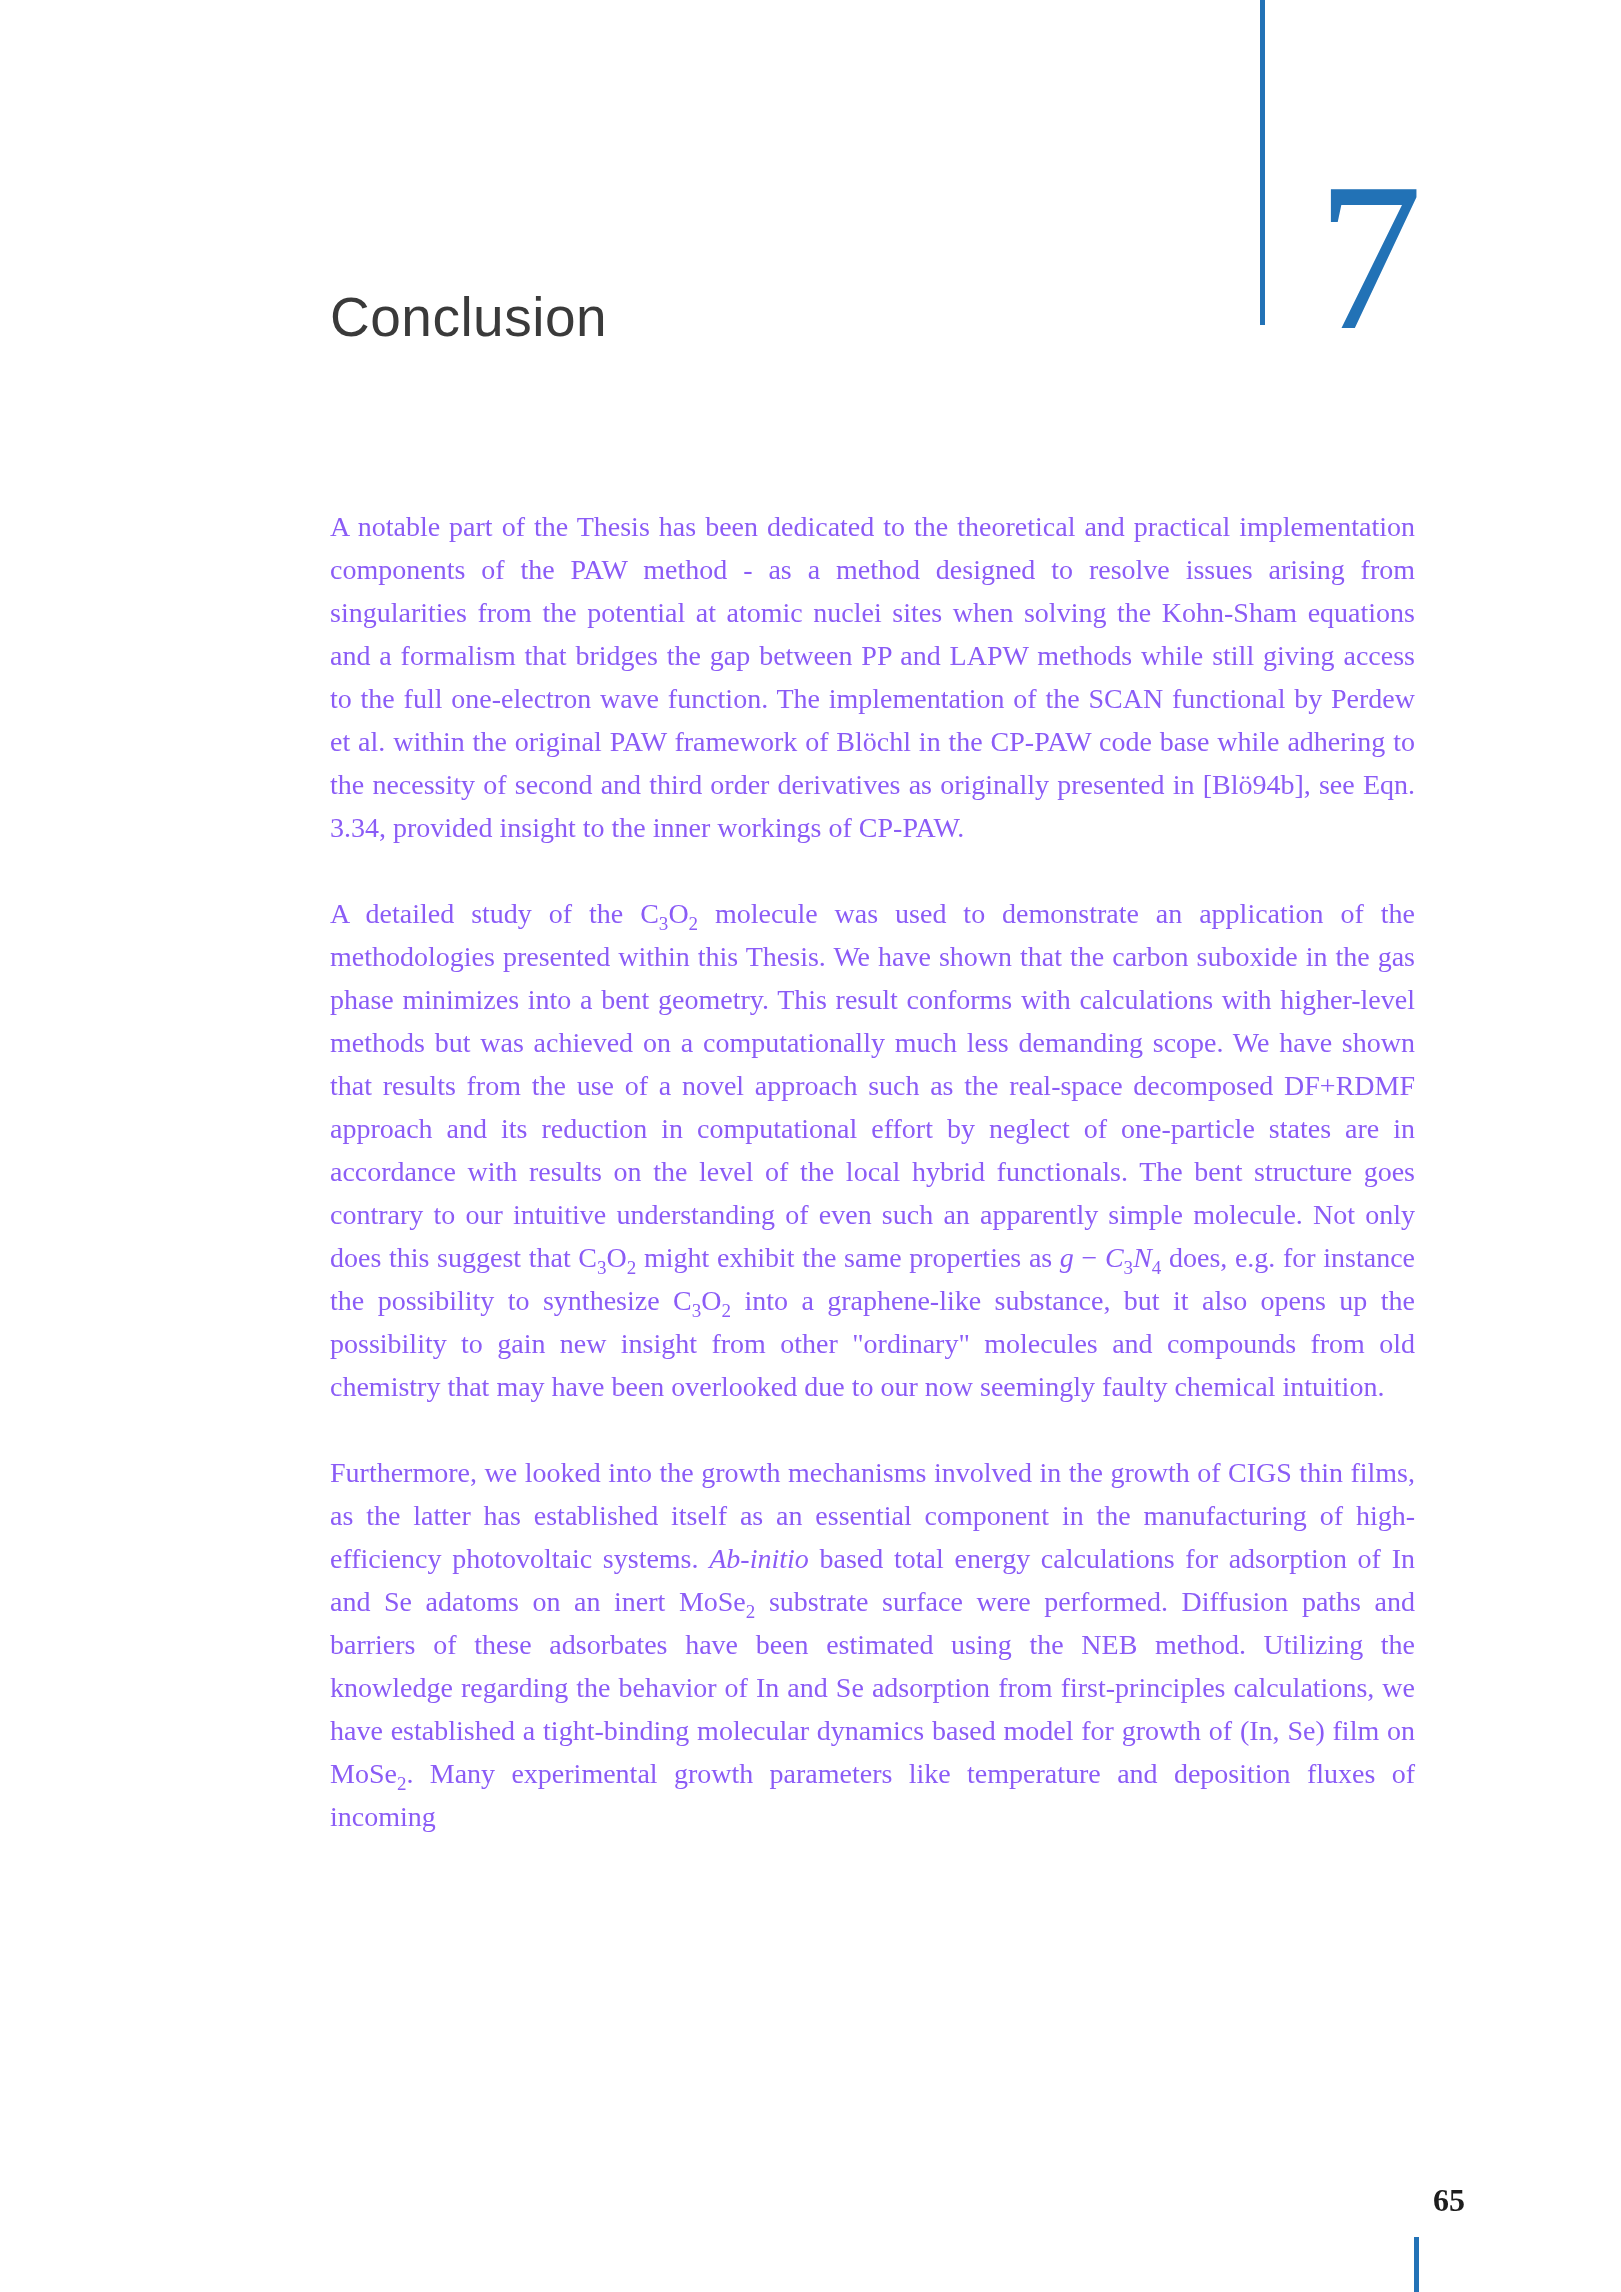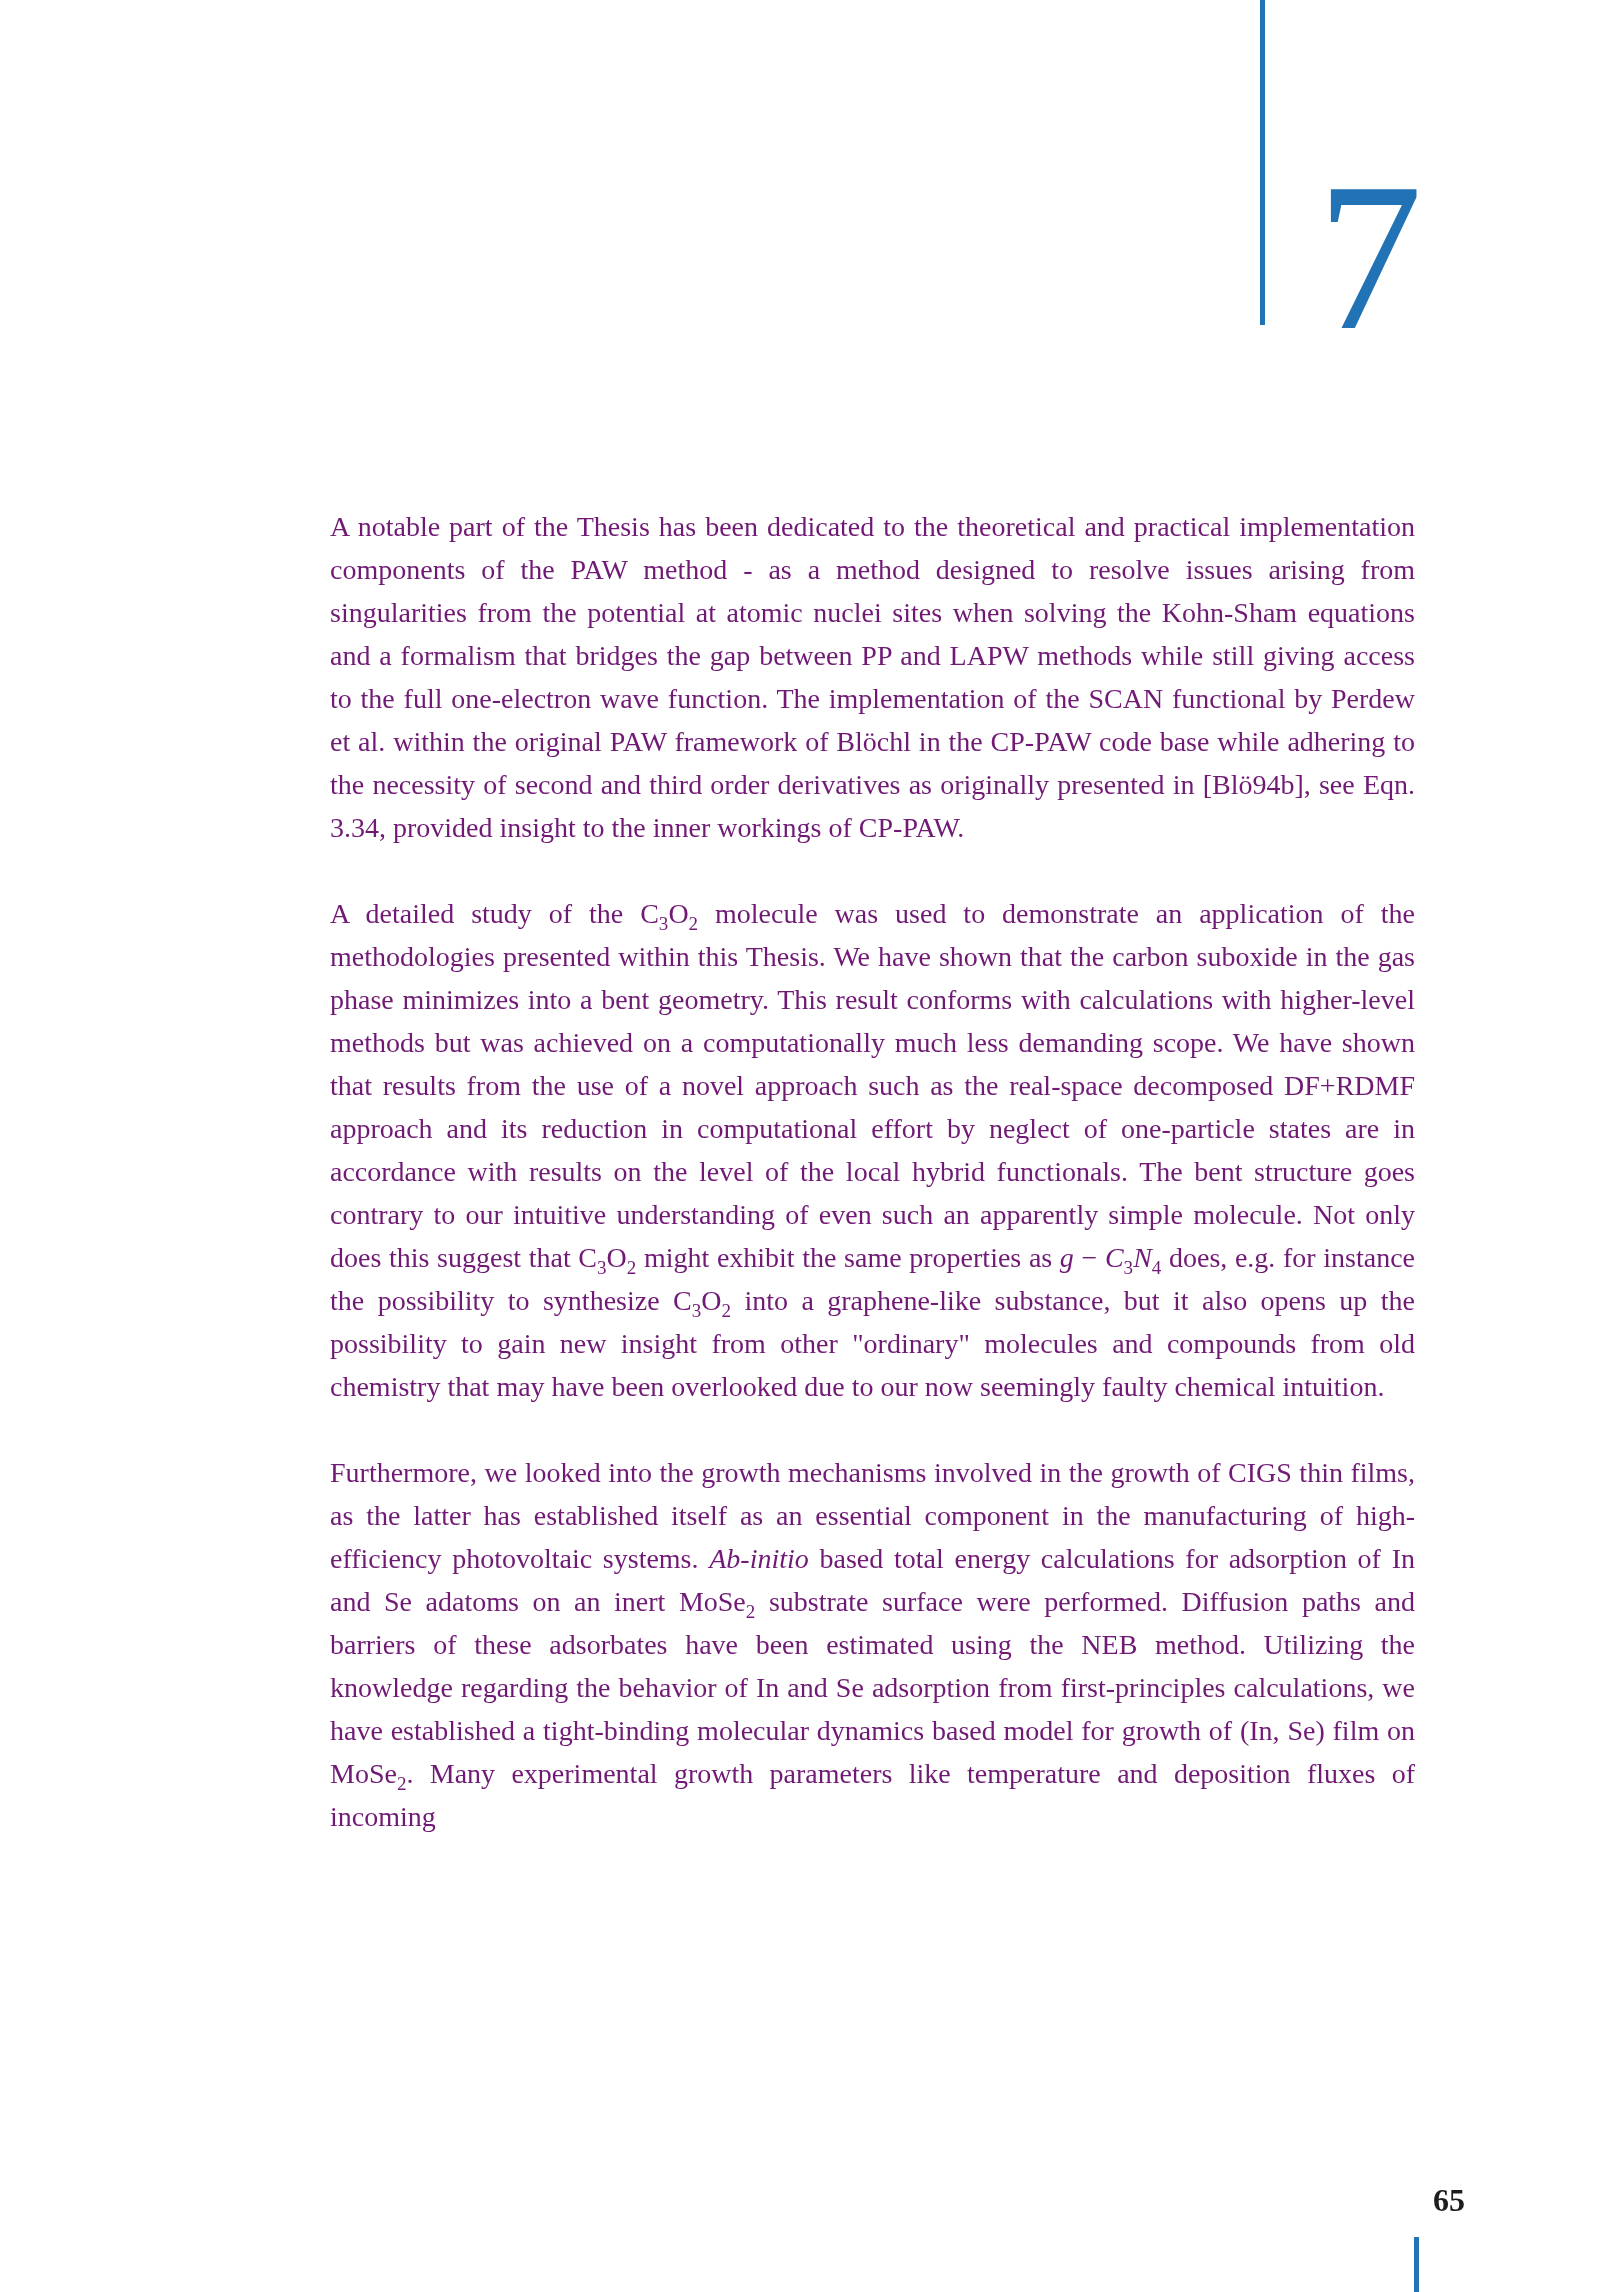--- a/index.html
+++ b/index.html
@@ -43,21 +43,21 @@
     letter-spacing: 0.5px;
   }
   .body-text {
     position: absolute;
     left: 330px;
     top: 505px;
     width: 1085px;
     font-size: 28px;
     line-height: 43px;
     text-align: justify;
-    color: #701a75;
+    color: #8b5cf6;
   }
   .body-text p {
     margin: 0 0 43px 0;
   }
   .body-text sub {
     font-size: 0.68em;
     line-height: 0;
   }
   .body-text i {
     font-style: italic;
@@ -82,20 +82,21 @@
 </style>
 </head>
 <body>
 
 <div class="page">
 
   <div class="chapter-rule"></div>
 
   <div class="chapter-number">7</div>
 
+  <h1 class="chapter-title">Conclusion</h1>
 
   <div class="body-text">
       <p><span>A notable part of the Thesis has been dedicated to the theoretical and practical implementation components of the PAW method - as a method designed to resolve issues arising from singularities from the potential at atomic nuclei sites when solving the Kohn-Sham equations and a formalism that bridges the gap between PP and LAPW methods while still giving access to the full one-electron wave function. The implementation of the SCAN functional by Perdew et al. within the original PAW framework of Blöchl in the CP-PAW code base while adhering to the necessity of second and third order derivatives as originally presented in [Blö94b], see Eqn. 3.34, provided insight to the inner workings of CP-PAW.</span></p>
       <p><span>A detailed study of the C</span><sub>3</sub><span>O</span><sub>2</sub><span> molecule was used to demonstrate an application of the methodologies presented within this Thesis. We have shown that the carbon suboxide in the gas phase minimizes into a bent geometry. This result conforms with calculations with higher-level methods but was achieved on a computationally much less demanding scope. We have shown that results from the use of a novel approach such as the real-space decomposed DF+RDMF approach and its reduction in computational effort by neglect of one-particle states are in accordance with results on the level of the local hybrid functionals. The bent structure goes contrary to our intuitive understanding of even such an apparently simple molecule. Not only does this suggest that C</span><sub>3</sub><span>O</span><sub>2</sub><span> might exhibit the same properties as </span><i>g</i><span> − </span><i>C</i><sub>3</sub><i>N</i><sub>4</sub><span> does, e.g. for instance the possibility to synthesize C</span><sub>3</sub><span>O</span><sub>2</sub><span> into a graphene-like substance, but it also opens up the possibility to gain new insight from other "ordinary" molecules and compounds from old chemistry that may have been overlooked due to our now seemingly faulty chemical intuition.</span></p>
       <p><span>Furthermore, we looked into the growth mechanisms involved in the growth of CIGS thin films, as the latter has established itself as an essential component in the manufacturing of high-efficiency photovoltaic systems. </span><i>Ab-initio</i><span> based total energy calculations for adsorption of In and Se adatoms on an inert MoSe</span><sub>2</sub><span> substrate surface were performed. Diffusion paths and barriers of these adsorbates have been estimated using the NEB method. Utilizing the knowledge regarding the behavior of In and Se adsorption from first-principles calculations, we have established a tight-binding molecular dynamics based model for growth of (In, Se) film on MoSe</span><sub>2</sub><span>. Many experimental growth parameters like temperature and deposition fluxes of incoming</span></p>
     </div>
 
   <div class="page-number">65</div>
 
   <div class="footer-rule"></div>

